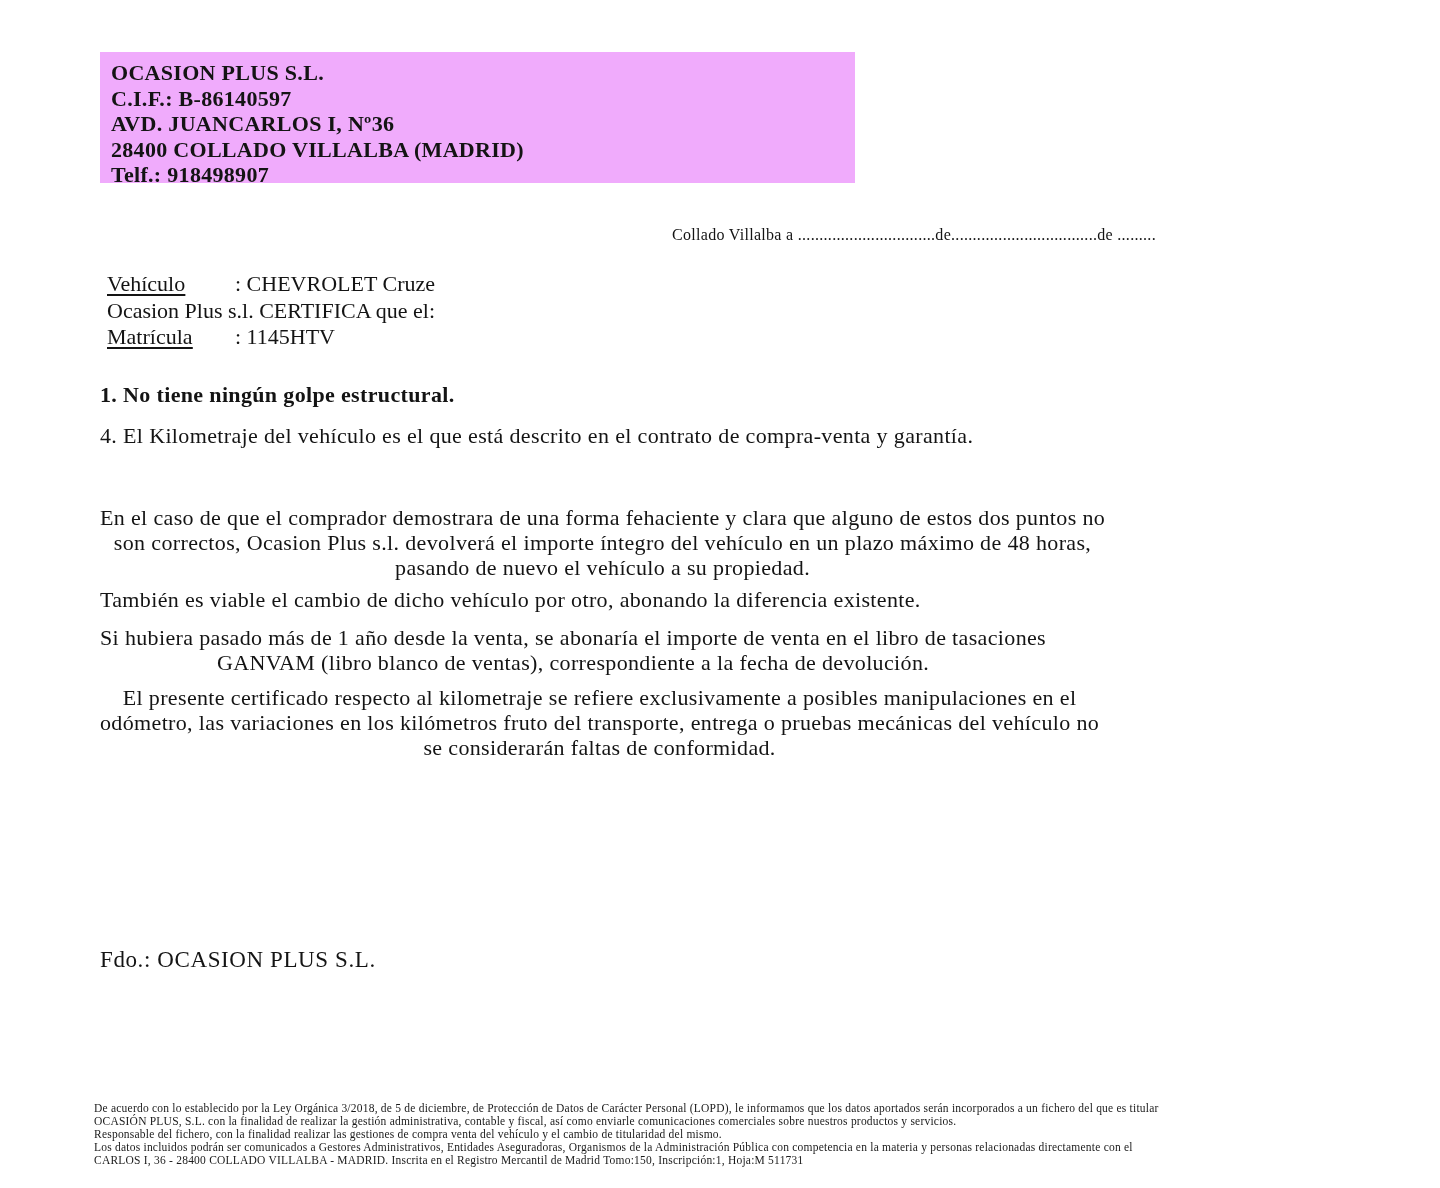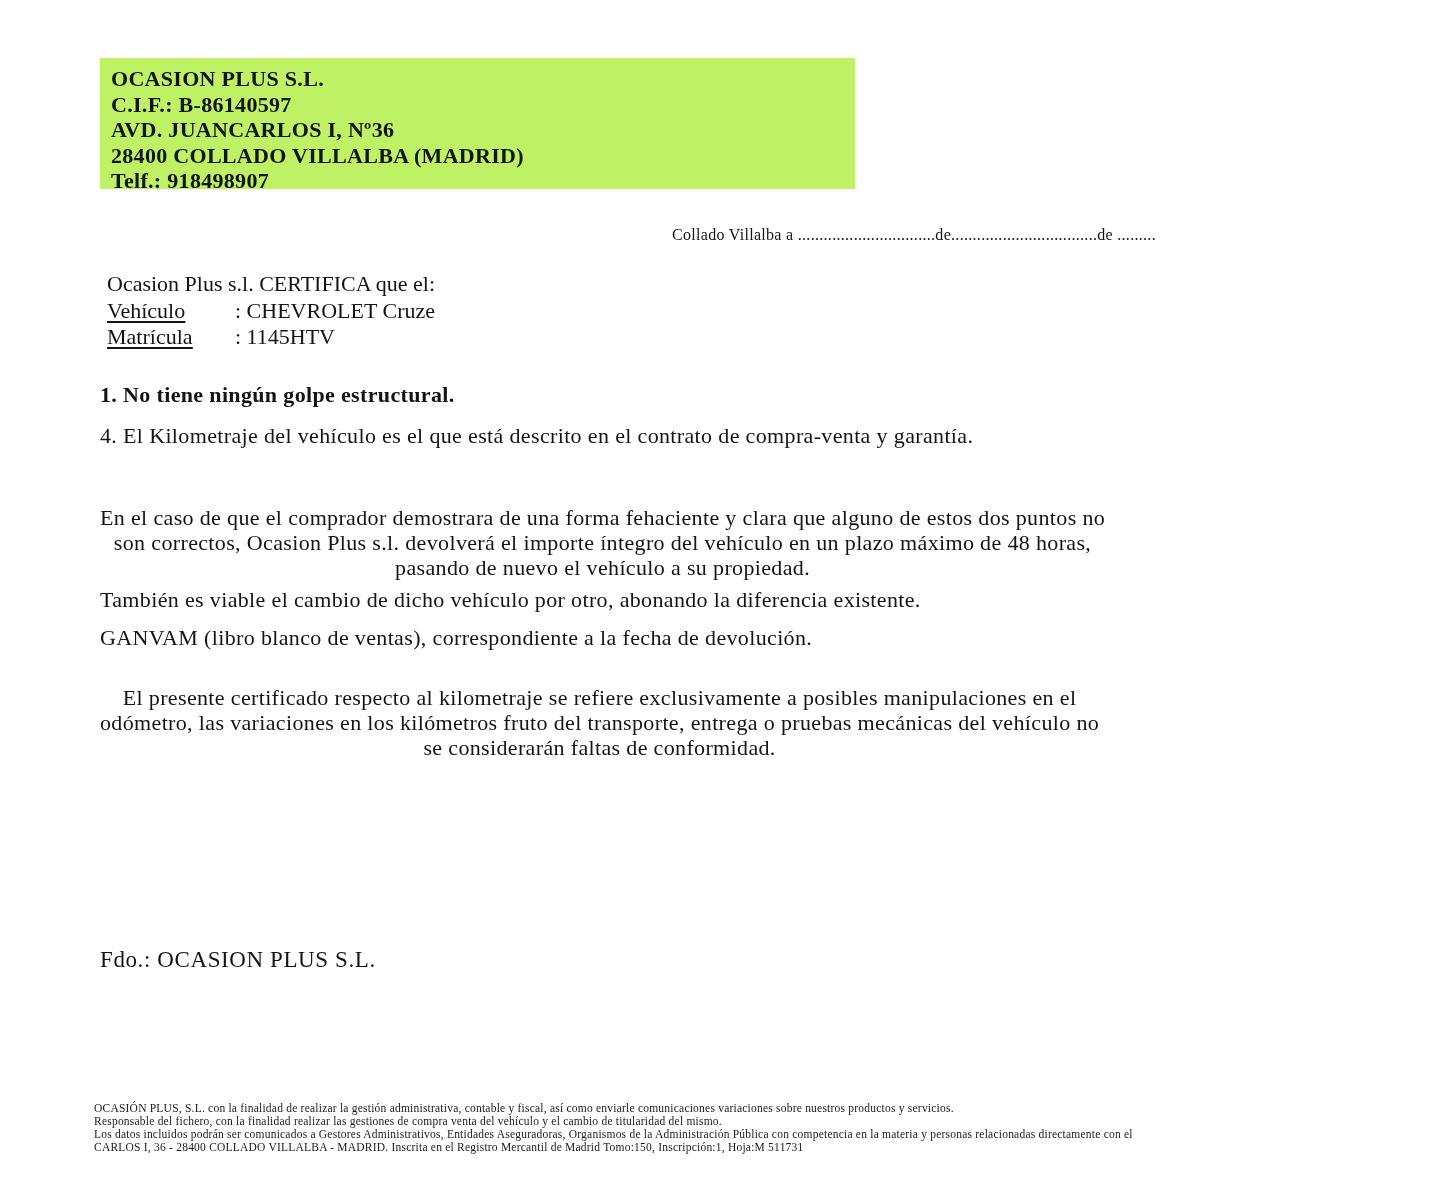--- a/index.html
+++ b/index.html
@@ -13,24 +13,24 @@
     position: relative;
     font-family: "Liberation Serif", serif;
     color: #141414;
     overflow: hidden;
   }
   .abs { position: absolute; }
 
   
   .header-box {
     left: 100px;
-    top: 58px;
+    top: 52px;
     width: 755px;
     height: 131px;
-    background: #bef264;
+    background: #f0abfc;
     box-sizing: border-box;
     padding: 8px 0 11px 11px;
   }
   .header-box .hline {
     font-weight: bold;
     font-size: 22px;
     line-height: 25.6px;
     letter-spacing: 0.3px;
     white-space: nowrap;
   }
@@ -111,48 +111,50 @@
   <div class="hline">OCASION PLUS S.L.</div>
   <div class="hline">C.I.F.: B-86140597</div>
   <div class="hline">AVD. JUANCARLOS I, Nº36</div>
   <div class="hline">28400 COLLADO VILLALBA (MADRID)</div>
   <div class="hline">Telf.: 918498907</div>
 </div>
 
 <div class="abs date-line">Collado Villalba a ................................de..................................de .........</div>
 
 <div class="abs cert-block">
+  <div class="cert-row"><span class="cert-label"><span class="cert-label-inner">Vehículo</span></span><span>: CHEVROLET Cruze</span></div>
   <div class="cert-row">Ocasion Plus s.l. CERTIFICA que el:</div>
-  <div class="cert-row"><span class="cert-label"><span class="cert-label-inner">Vehículo</span></span><span>: CHEVROLET Cruze</span></div>
   <div class="cert-row"><span class="cert-label"><span class="cert-label-inner">Matrícula</span></span><span>: 1145HTV</span></div>
 </div>
 
 <div class="abs clause clause-1">1. No tiene ningún golpe estructural.</div>
 <div class="abs clause clause-2">4. El Kilometraje del vehículo es el que está descrito en el contrato de compra-venta y garantía.</div>
 
 <div class="abs para para-refund">
   <div>En el caso de que el comprador demostrara de una forma fehaciente y clara que alguno de estos dos puntos no</div>
   <div>son correctos, Ocasion Plus s.l. devolverá el importe íntegro del vehículo en un plazo máximo de 48 horas,</div>
   <div>pasando de nuevo el vehículo a su propiedad.</div>
 </div>
 
 <div class="abs para para-exchange">
   <div>También es viable el cambio de dicho vehículo por otro, abonando la diferencia existente.</div>
 </div>
 
 <div class="abs para para-ganvam">
+  <div>Si hubiera pasado más de 1 año desde la venta, se abonaría el importe de venta en el libro de tasaciones</div>
   <div>GANVAM (libro blanco de ventas), correspondiente a la fecha de devolución.</div>
 </div>
 
 <div class="abs para para-odometer">
   <div>El presente certificado respecto al kilometraje se refiere exclusivamente a posibles manipulaciones en el</div>
   <div>odómetro, las variaciones en los kilómetros fruto del transporte, entrega o pruebas mecánicas del vehículo no</div>
   <div>se considerarán faltas de conformidad.</div>
 </div>
 
 <div class="abs signature">Fdo.: OCASION PLUS S.L.</div>
 
 <div class="abs legal-footer">
-  <div>OCASIÓN PLUS, S.L. con la finalidad de realizar la gestión administrativa, contable y fiscal, así como enviarle comunicaciones variaciones sobre nuestros productos y servicios.</div>
+  <div>De acuerdo con lo establecido por la Ley Orgánica 3/2018, de 5 de diciembre, de Protección de Datos de Carácter Personal (LOPD), le informamos que los datos aportados serán incorporados a un fichero del que es titular</div>
+  <div>OCASIÓN PLUS, S.L. con la finalidad de realizar la gestión administrativa, contable y fiscal, así como enviarle comunicaciones comerciales sobre nuestros productos y servicios.</div>
   <div>Responsable del fichero, con la finalidad realizar las gestiones de compra venta del vehículo y el cambio de titularidad del mismo.</div>
   <div>Los datos incluidos podrán ser comunicados a Gestores Administrativos, Entidades Aseguradoras, Organismos de la Administración Pública con competencia en la materia y personas relacionadas directamente con el</div>
   <div>CARLOS I, 36 - 28400 COLLADO VILLALBA - MADRID. Inscrita en el Registro Mercantil de Madrid Tomo:150, Inscripción:1, Hoja:M 511731</div>
 </div>
 
 </body></html>

